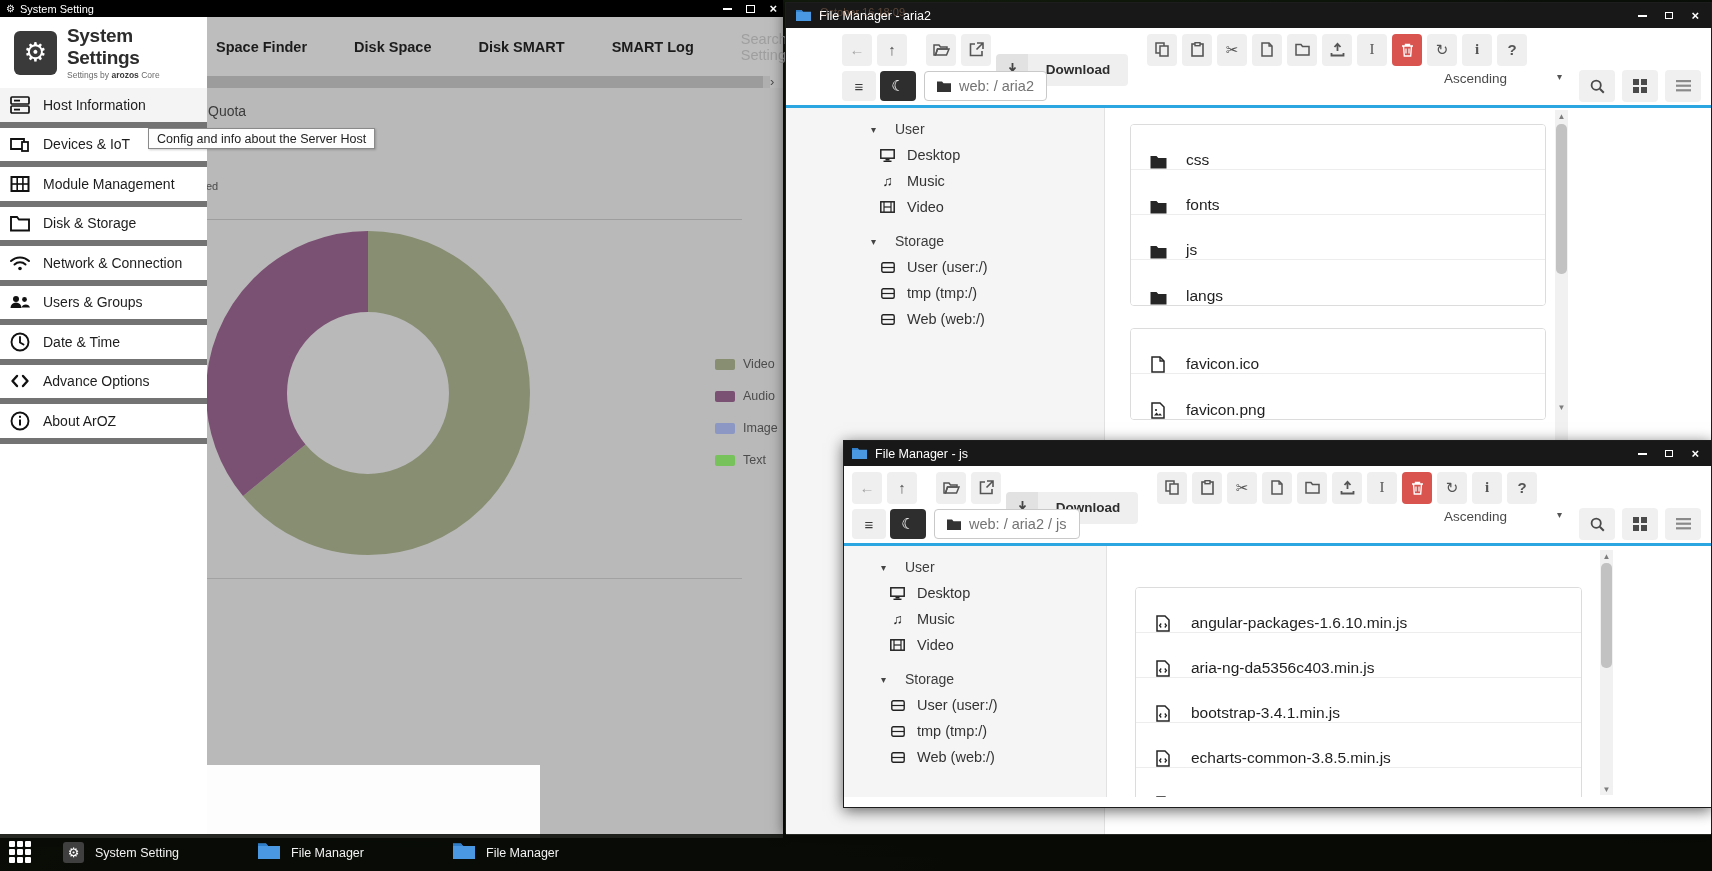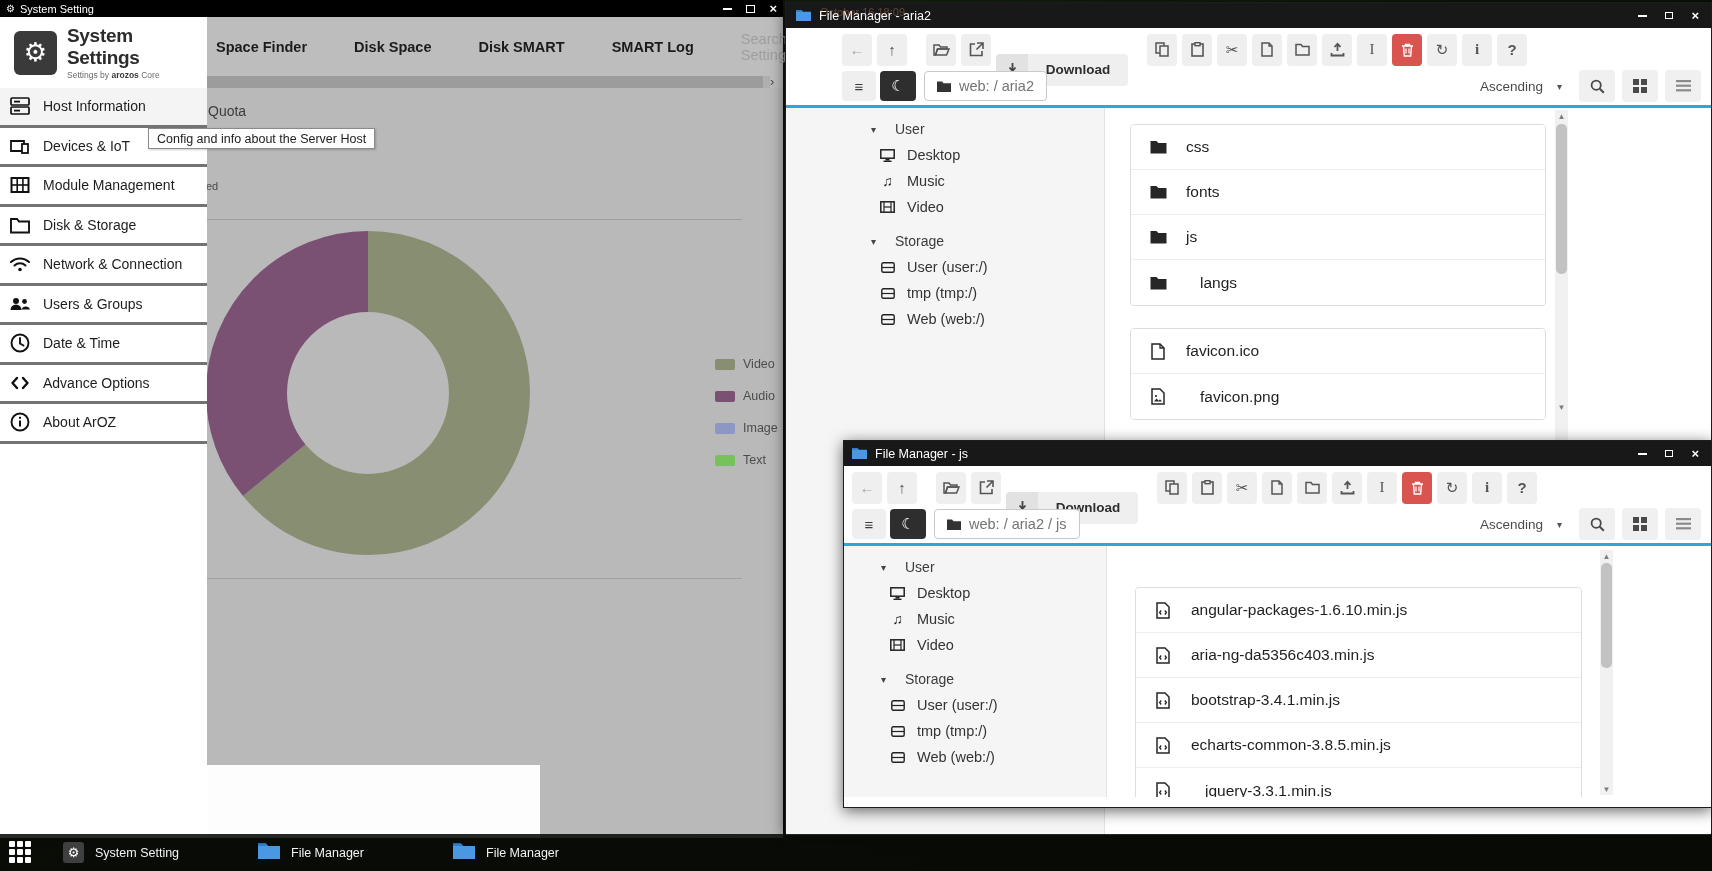--- a/index.html
+++ b/index.html
@@ -24,21 +24,21 @@
   .ss-logo-title { font-size:19px; font-weight:bold; color:#2c2c2c; letter-spacing:-0.3px; }
   .ss-logo-sub { font-size:8.5px; color:#6a6a6a; margin-top:1px; }
   .ss-logo-sub b { color:#3a3a3a; }
   .ss-tabs { position:absolute; left:216px; top:0; right:0; height:60px; display:flex; align-items:center; gap:47px; }
   .ss-tab { font-size:14.5px; font-weight:600; color:#1c1c1c; white-space:nowrap; cursor:pointer; }
   .ss-search { font-size:14.5px; color:#9f9f9f; }
   .ss-hscroll { position:absolute; left:207px; top:76px; width:563px; height:12px; background:#b0b0b0; }
   .ss-hthumb { position:absolute; left:0; top:0; height:12px; width:556px; background:#9c9c9c; }
   .ss-hchev { position:absolute; left:770px; top:74px; font-size:13px; color:#4a4a4a; }
   .ss-sidebar { position:absolute; left:0; top:88px; width:207px; bottom:0; background:#fff; z-index:2; }
-  .ss-item { height:39.5px; display:flex; align-items:center; padding-left:9px; border-bottom:3px solid #737373; cursor:pointer; }
+  .ss-item { height:39.5px; display:flex; align-items:center; padding-left:9px; border-bottom:6px solid #737373; cursor:pointer; }
   .ss-item.active { background:#f4f4f4; }
   .ss-ic { width:26px; height:22px; display:flex; align-items:center; color:#111; flex:none; }
   .ss-item span.lb { font-size:14px; color:#1d1d1d; margin-left:8px; white-space:nowrap; }
   .tooltip { position:absolute; left:148px; top:128px; height:21px; background:#fdfdfd; border:1px solid #8a8a8a; font-size:12.5px; color:#222; display:flex; align-items:center; padding:0 8px; z-index:3; box-shadow:1px 1px 2px rgba(0,0,0,.2); white-space:nowrap; }
   .ss-quota { position:absolute; left:208px; top:103px; font-size:14px; color:#3c3c3c; }
   .ss-used { position:absolute; left:206px; top:180px; font-size:11px; color:#4a4a4a; }
   .ss-div1 { position:absolute; left:207px; top:219px; width:535px; height:1px; background:#9e9e9e; }
   .ss-div2 { position:absolute; left:207px; top:578px; width:535px; height:1px; background:#a2a2a2; }
   .ss-white-patch { position:absolute; left:207px; top:765px; width:333px; height:73px; background:#fdfdfd; }
   #donut { position:absolute; left:205px; top:230px; }
@@ -60,36 +60,36 @@
   .dl-group { display:flex; margin-right:5px; border-radius:4px; overflow:hidden; flex:none; cursor:pointer;margin-top:40px; }
   .dl-ic { width:32px; height:32px; background:#e2e2e2; display:flex; align-items:center; justify-content:center; color:#444; }
   .dl-lb { width:100px; height:32px; background:#efefef; display:flex; align-items:center; justify-content:center; font-size:13.5px; font-weight:bold; color:#2e2e2e; }
   .tbtn.danger { background:#d9534f; color:#fff; }
   .fm-row2 { display:flex; align-items:center; height:38px; background:#fff; }
   .r2btn { width:34px; height:30px; background:#efefef; border-radius:4px; display:flex; align-items:center; justify-content:center; color:#3b3b3b; margin-right:4px; font-size:15px; flex:none; cursor:pointer; }
   .r2btn.dark { background:#2e2e2e; color:#fff; width:36px; }
   .crumb { height:30px; background:#fff; border:1px solid #c9c9c9; border-radius:4px; display:flex; align-items:center; padding:0 12px; margin-left:4px; cursor:pointer; }
   .crumb .txt { font-size:14.5px; color:#737373; margin-left:8px; white-space:nowrap; }
   .r2-right { margin-left:auto; display:flex; align-items:center; }
-  .sort { display:flex; align-items:center; font-size:13.5px; color:#4a4a4a; padding:0 10px; height:30px; cursor:pointer; }
+  .sort { display:flex; font-size:13.5px; color:#4a4a4a; padding:0 10px; height:30px; cursor:pointer;gap:36px; }
   .sort .car { margin-left:14px; font-size:10px; color:#555; }
   .vbtn { width:36px; height:32px; background:#f0f0f0; border-radius:4px; display:flex; align-items:center; justify-content:center; color:#4a4a4a; margin-left:7px; cursor:pointer; }
   .blue-line { height:3px; background:#2ba6e0; }
   .fm-body { display:flex; position:relative; background:#fff; }
   .tree { background:#f5f5f5; border-right:1px solid #e2e2e2; overflow:hidden; }
   .tree-sec { display:flex; align-items:center; height:26px; margin-top:8px; cursor:pointer; }
   .tree-sec .car { font-size:10px; color:#444; width:16px; }
   .tree-sec .lb { font-size:14px; color:#3c3c3c; margin-left:8px; }
   .tree-item { display:flex; align-items:center; height:26px; cursor:pointer; }
   .tree-item .tic { width:17px; display:flex; justify-content:center; color:#222; margin-left:8px; flex:none; }
   .tree-item .lb { font-size:14.5px; color:#333; margin-left:11px; white-space:nowrap; }
   .list { position:relative; flex:1; background:#fff; overflow:hidden; }
   .card { position:absolute; background:#fff; border:1px solid #dcdcdc; border-radius:4px; overflow:hidden; }
-  .frow { height:45px; display:flex; align-items:center; padding-left:16px; border-bottom:1px solid #ededed; cursor:pointer; background:#fff; }
-  .frow:last-child { border-bottom:none;gap:14px; }
+  .frow { height:45px; display:flex; align-items:flex-end; padding-left:16px; border-bottom:1px solid #ededed; cursor:pointer; background:#fff; }
+  .frow:last-child { border-bottom:none; }
   .frow .fic { width:22px; display:flex; justify-content:center; color:#262626; flex:none; }
   .frow .lb { font-size:15.5px; color:#1f1f1f; margin-left:17px; white-space:nowrap; }
   .vsb { position:absolute; width:13px; background:#f1f1f1; }
   .vsb .arr { position:absolute; left:0; width:13px; height:12px; color:#7d7d7d; font-size:8px; display:flex; align-items:center; justify-content:center; }
   .vsb .thumb { position:absolute; left:1px; width:11px; background:#c2c2c2; border-radius:5px; }
   
   .taskbar { position:absolute; left:0; top:834px; width:100%; height:37px; background:rgba(8,10,6,0.88); z-index:9; display:flex; align-items:center; }
   .tb-apps { width:24px; height:24px; margin-left:9px; display:grid; grid-template-columns:repeat(3,6px); grid-template-rows:repeat(3,6px); gap:2px; cursor:pointer; }
   .tb-apps i { background:#fff; border-radius:1px; }
   .tb-item { display:flex; align-items:center; margin-left:30px; cursor:pointer; width:165px; }

